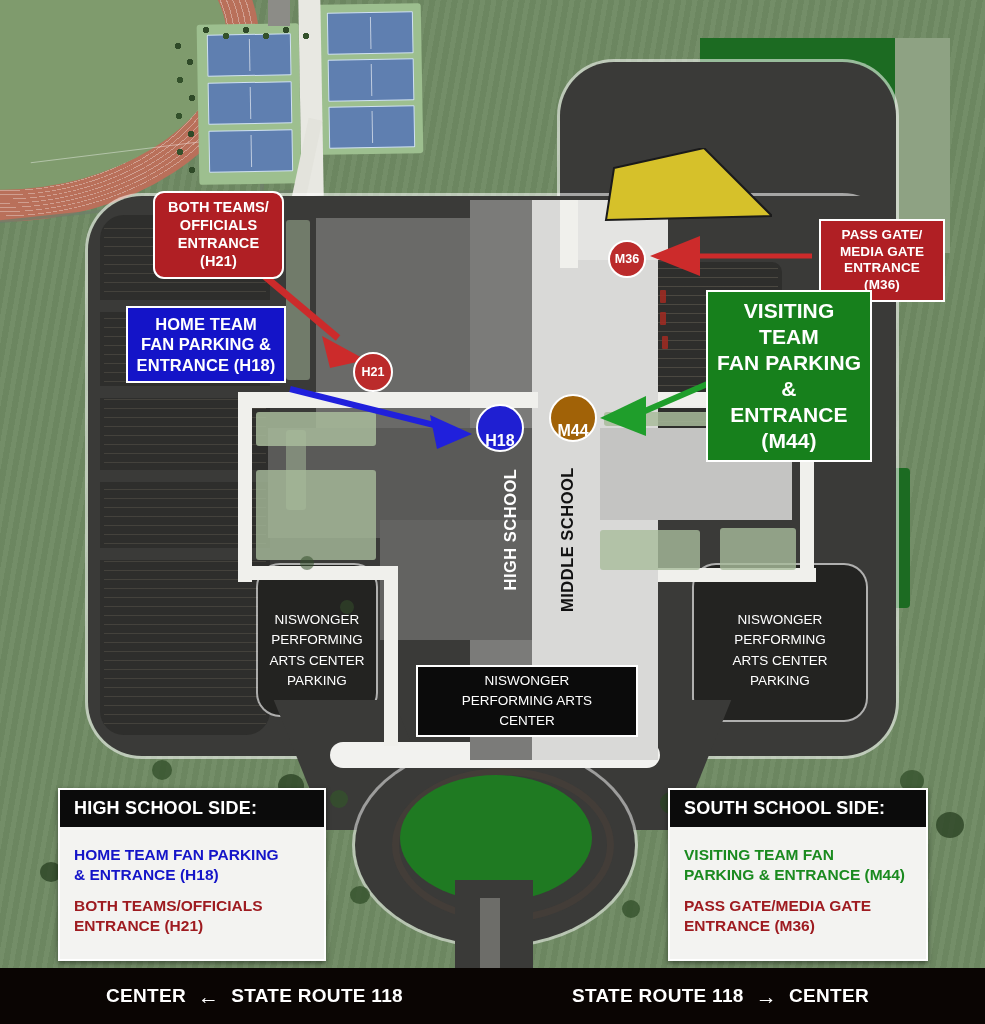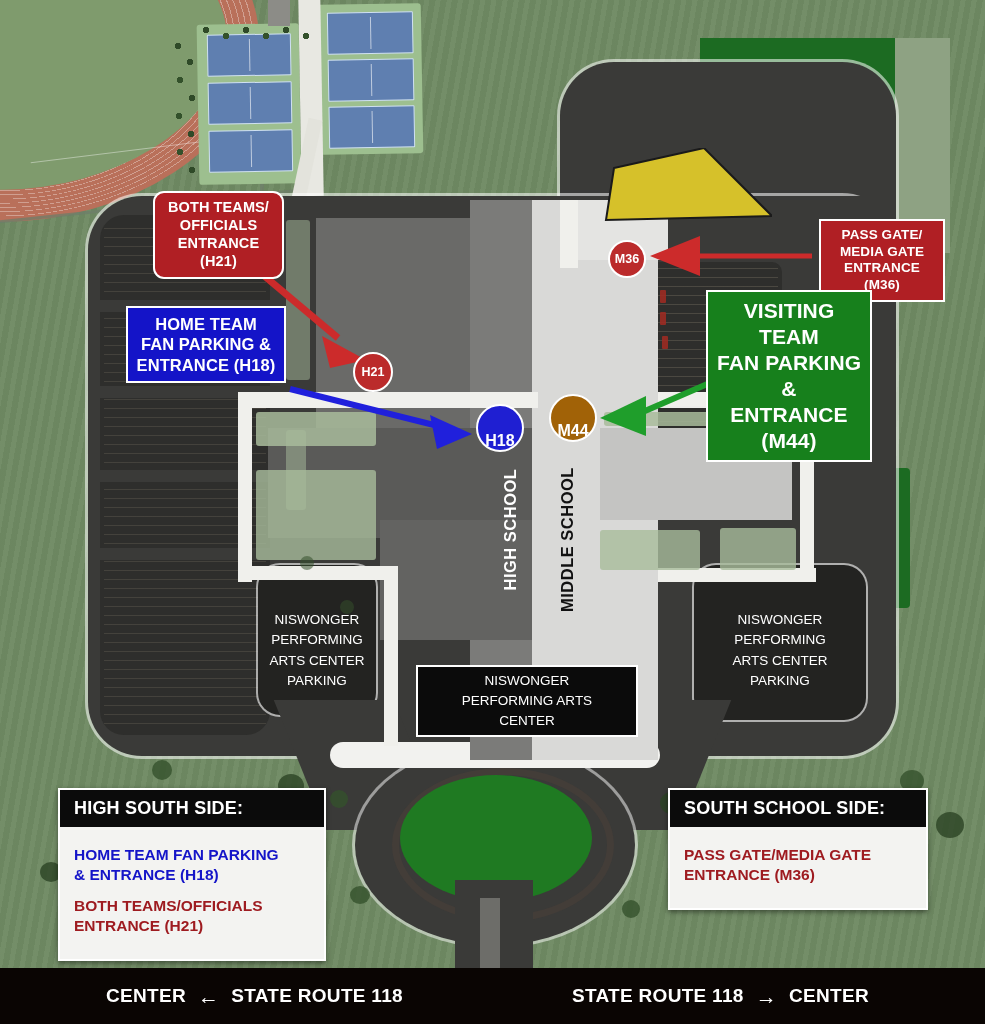--- a/index.html
+++ b/index.html
@@ -491,30 +491,31 @@
   <div id="npac-center-box">
     <div id="lbl-npac-center">NISWONGER<br>PERFORMING ARTS<br>CENTER</div>
   </div>
 
   <div class="callout red" id="cal-h21">BOTH TEAMS/<br>OFFICIALS<br>ENTRANCE (H21)</div>
   <div class="callout blue" id="cal-h18">HOME TEAM<br>FAN PARKING &amp;<br>ENTRANCE (H18)</div>
   <div class="callout red" id="cal-m36">PASS GATE/<br>MEDIA GATE<br>ENTRANCE (M36)</div>
   <div class="callout green" id="cal-m44">VISITING TEAM<br>FAN PARKING &amp;<br>ENTRANCE (M44)</div>
 
   <div class="legend" id="legend-hs">
-    <div class="legend-head">HIGH SOUTH SIDE:</div>
+    <div class="legend-head">HIGH SCHOOL SIDE:</div>
     <div class="legend-body">
       <div class="legend-item blue">HOME TEAM FAN PARKING<br>&amp; ENTRANCE (H18)</div>
       <div class="legend-item red">BOTH TEAMS/OFFICIALS<br>ENTRANCE (H21)</div>
     </div>
   </div>
 
   <div class="legend" id="legend-ms">
     <div class="legend-head">SOUTH SCHOOL SIDE:</div>
     <div class="legend-body">
+      <div class="legend-item green">VISITING TEAM FAN<br>PARKING &amp; ENTRANCE (M44)</div>
       <div class="legend-item red">PASS GATE/MEDIA GATE<br>ENTRANCE (M36)</div>
     </div>
   </div>
 
   <div id="route-bar">
     <div class="route-group" id="route-left">
       <span>CENTER</span>
       <span class="route-arrow">←</span>
       <span>STATE ROUTE 118</span>
     </div>

